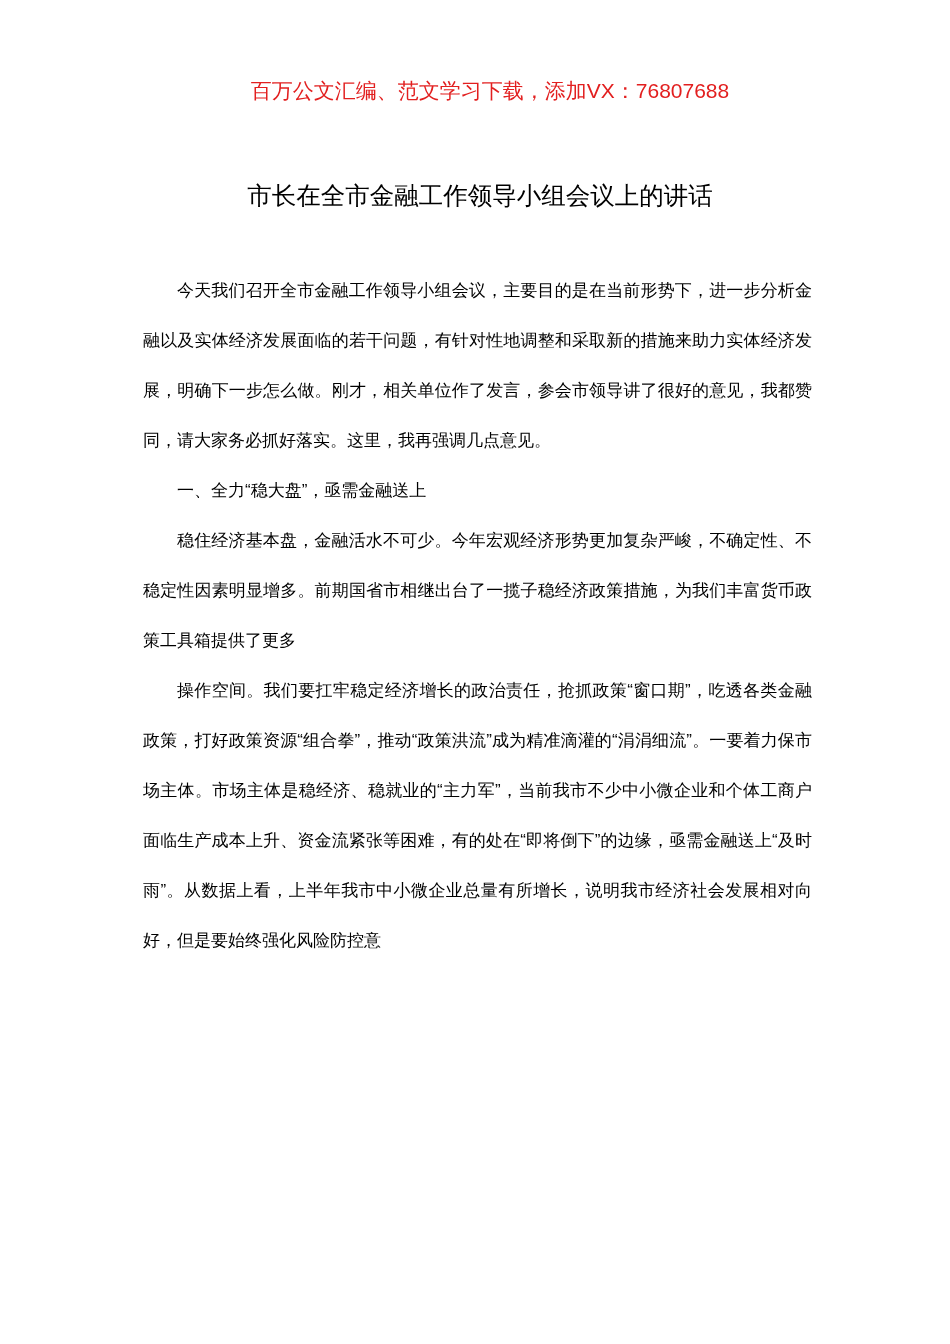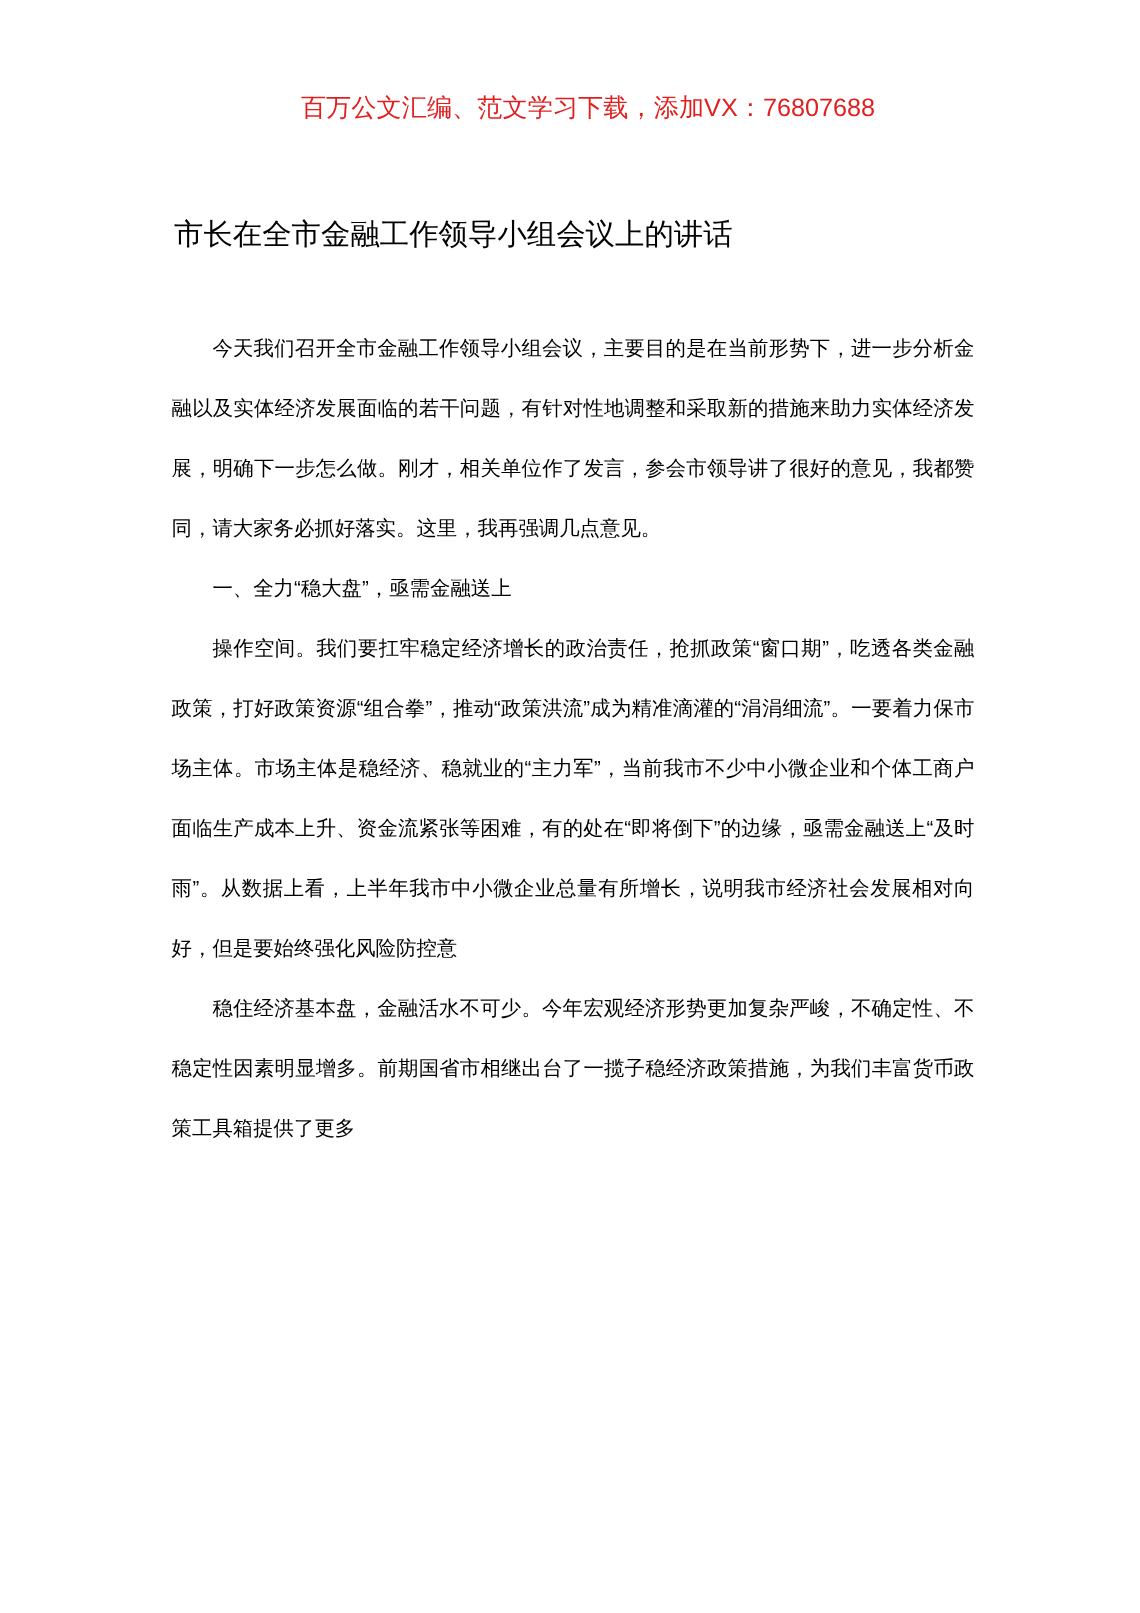--- a/index.html
+++ b/index.html
@@ -25,21 +25,21 @@
     font-size: 21px;
     line-height: 26px;
     color: var(--promo-red, #e21f1f);
   }
   .title {
     position: absolute;
     top: 179px;
     left: 145px;
     width: 670px;
     margin: 0;
-    text-align: left;
+    text-align: center;
     font-size: 24.5px;
     font-weight: normal;
     line-height: 34px;
   }
   .content {
     position: absolute;
     top: 266px;
     left: 143px;
     width: 669px;
     font-size: 17px;
@@ -55,16 +55,16 @@
 </style>
 </head>
 <body>
 
 <div class="page">
   <div class="promo">百万公文汇编、范文学习下载，添加VX：76807688</div>
   <h1 class="title">市长在全市金融工作领导小组会议上的讲话</h1>
   <div class="content">
       <p class="paragraph">今天我们召开全市金融工作领导小组会议，主要目的是在当前形势下，进一步分析金融以及实体经济发展面临的若干问题，有针对性地调整和采取新的措施来助力实体经济发展，明确下一步怎么做。刚才，相关单位作了发言，参会市领导讲了很好的意见，我都赞同，请大家务必抓好落实。这里，我再强调几点意见。</p>
       <p class="heading">一、全力“稳大盘”，亟需金融送上</p>
+      <p class="paragraph">稳住经济基本盘，金融活水不可少。今年宏观经济形势更加复杂严峻，不确定性、不稳定性因素明显增多。前期国省市相继出台了一揽子稳经济政策措施，为我们丰富货币政策工具箱提供了更多</p>
       <p class="paragraph">操作空间。我们要扛牢稳定经济增长的政治责任，抢抓政策“窗口期”，吃透各类金融政策，打好政策资源“组合拳”，推动“政策洪流”成为精准滴灌的“涓涓细流”。一要着力保市场主体。市场主体是稳经济、稳就业的“主力军”，当前我市不少中小微企业和个体工商户面临生产成本上升、资金流紧张等困难，有的处在“即将倒下”的边缘，亟需金融送上“及时雨”。从数据上看，上半年我市中小微企业总量有所增长，说明我市经济社会发展相对向好，但是要始终强化风险防控意</p>
-      <p class="paragraph">稳住经济基本盘，金融活水不可少。今年宏观经济形势更加复杂严峻，不确定性、不稳定性因素明显增多。前期国省市相继出台了一揽子稳经济政策措施，为我们丰富货币政策工具箱提供了更多</p>
     </div>
 </div>
 
 </body></html>

